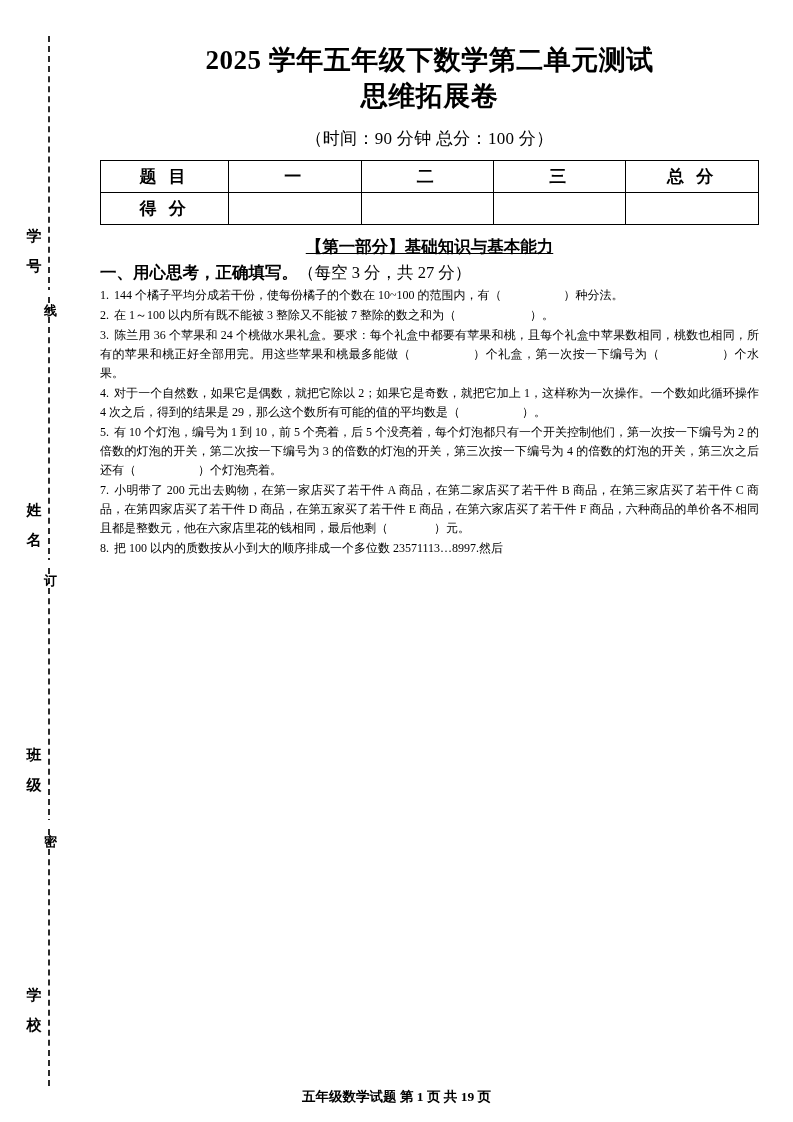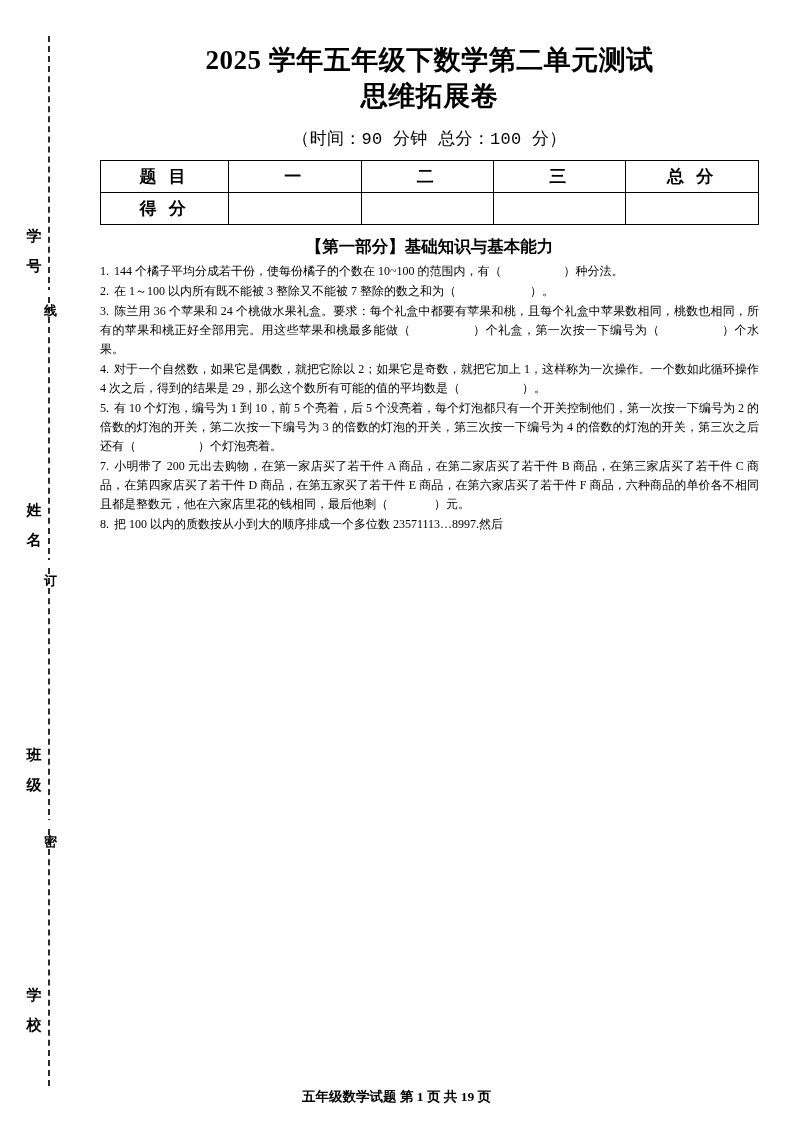--- a/index.html
+++ b/index.html
@@ -82,21 +82,20 @@
     line-height: 1.34;
     letter-spacing: 0.5px;
     font-family: "Liberation Serif", "DejaVu Serif", serif;
   }
   .subinfo {
     text-align: center;
     font-size: 17px;
     margin-top: 13px;
     margin-bottom: 10px;
     letter-spacing: 0.3px;
-    font-family: Liberation Mono, monospace;
   }
 
   
   table.score {
     width: 100%;
     border-collapse: collapse;
     table-layout: fixed;
     margin-top: 4px;
     padding-left: 8px;
   }
@@ -110,20 +109,21 @@
   }
   table.score td.first { width: 19%; }
   table.score td.val { font-weight: normal; letter-spacing: 0; }
 
   .part-head {
     text-align: center;
     font-size: 16.5px;
     font-weight: bold;
     margin-top: 11px;
     margin-bottom: 4px;
+    text-decoration: underline;
   }
   .section-head {
     font-size: 16.5px;
     margin-top: 2px;
     margin-bottom: 2px;
   }
   .section-head b { font-weight: bold; }
 
   .q {
     font-size: 12px;
@@ -189,20 +189,23 @@
         <td class="val"></td>
         <td class="val"></td>
         <td class="val"></td>
         <td class="val"></td>
       </tr>
     </tbody>
       </table>
 
     <div class="part-head">【第一部分】基础知识与基本能力</div>
 
+    <div class="section-head">
+      <b>一、用心思考，正确填写。</b><span>（每空 3 分，共 27 分）</span>
+    </div>
 
     <div class="q">
       <span class="num">1.</span>
       <span>144 个橘子平均分成若干份，使每份橘子的个数在 10~100 的范围内，有（</span><span class="blank-m"></span><span>）种分法。</span>
     </div>
 
     <div class="q">
       <span class="num">2.</span>
       <span>在 1～100 以内所有既不能被 3 整除又不能被 7 整除的数之和为（</span><span class="blank-l"></span><span>）。</span>
     </div>

